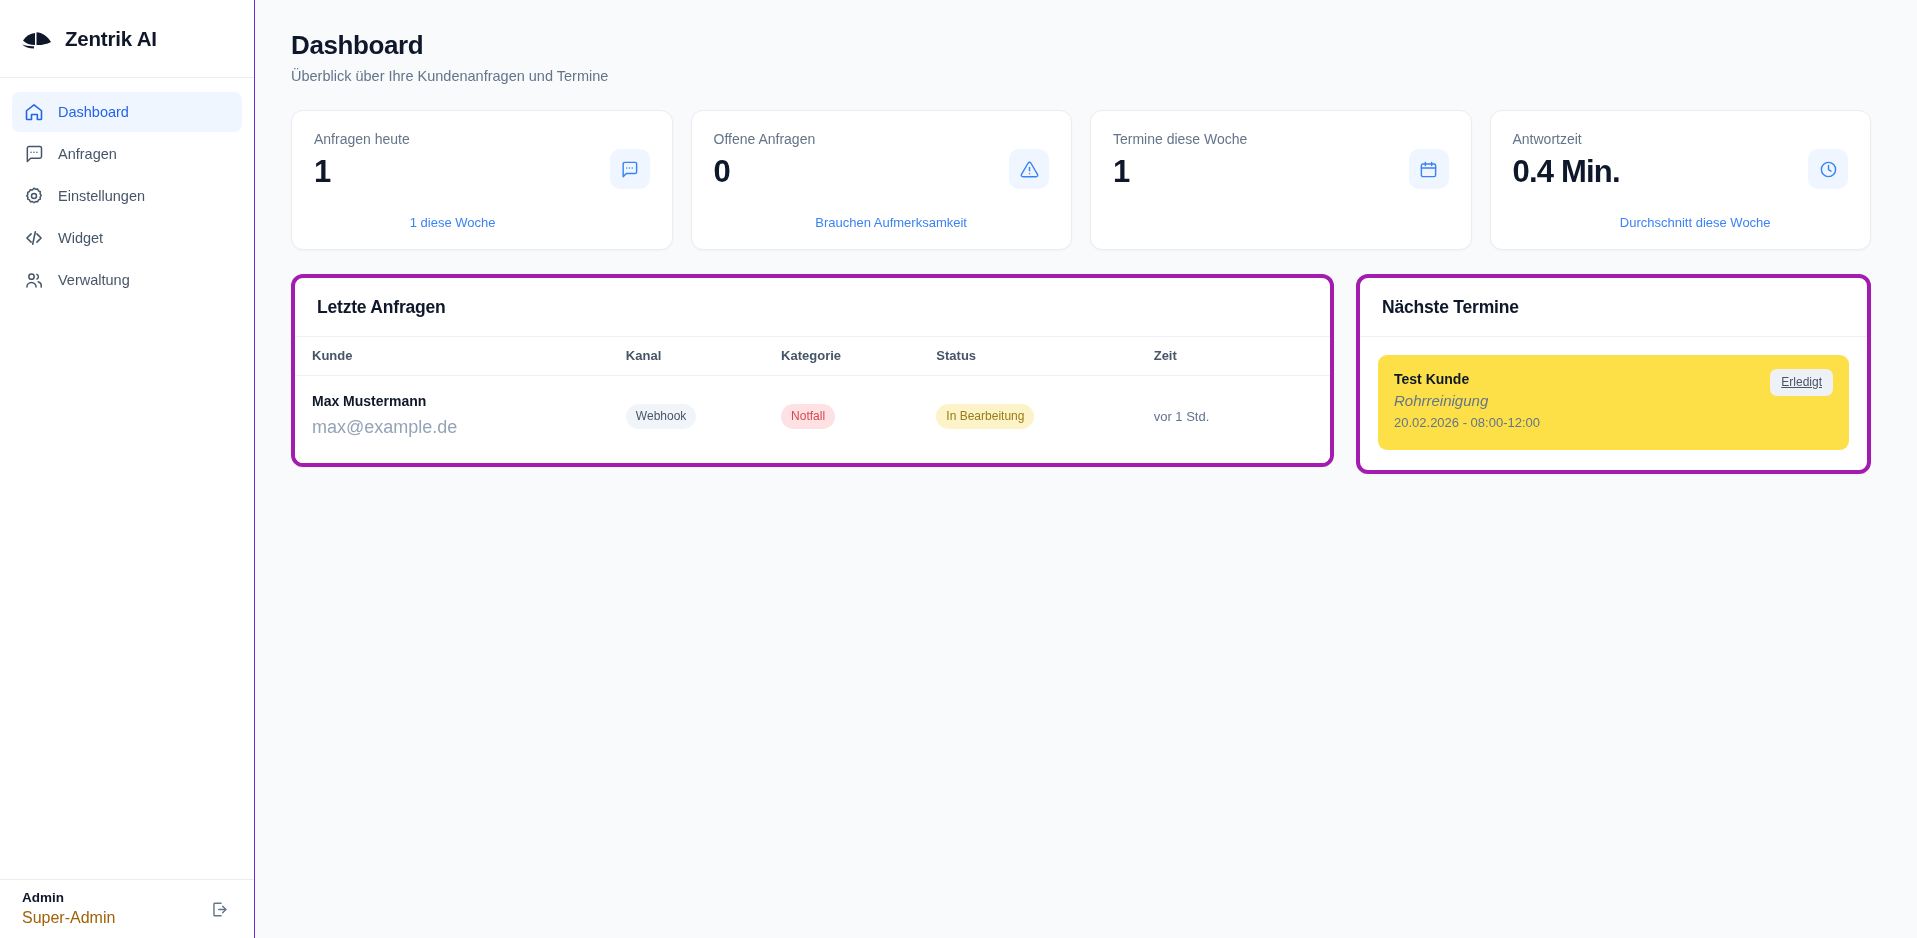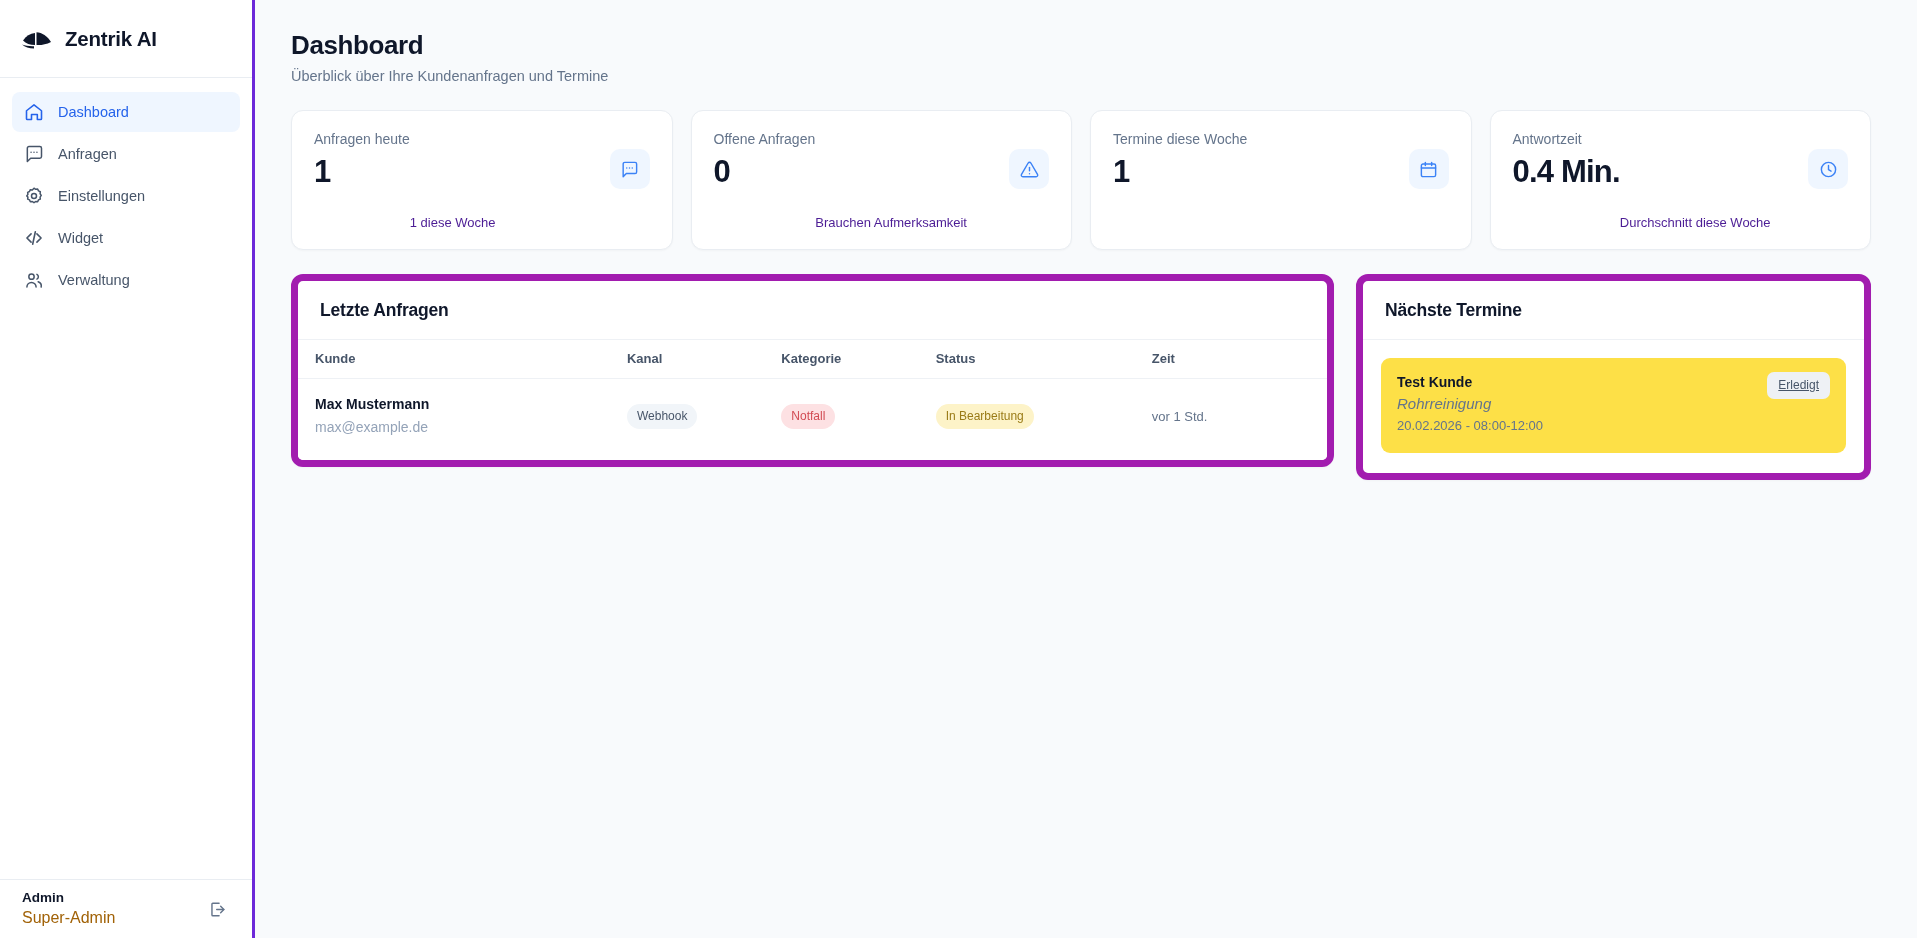--- a/index.html
+++ b/index.html
@@ -10,21 +10,21 @@
     background:#f8fafc;
     color:#0f172a;
     -webkit-font-smoothing:antialiased;
   }
   .app{display:flex;width:1917px;height:938px;}
 
   
   .sidebar{
     width:255px;min-width:255px;height:938px;
     background:#ffffff;
-    border-right:3px solid #6d28d9;
+    border-right:1px solid #6d28d9;
     display:flex;flex-direction:column;
     position:relative;
   }
   .brand{
     height:78px;
     display:flex;align-items:center;gap:13px;
     padding:0 22px;
     border-bottom:1px solid #e9edf2;
   }
   .brand-logo{width:30px;height:24px;display:block;flex:none;}
@@ -78,36 +78,36 @@
   .stat-card{
     background:#ffffff;border:1px solid #e9edf2;border-radius:12px;
     padding:20px 22px 19px 22px;
     height:140px;
     display:flex;align-items:flex-start;justify-content:space-between;
     box-shadow:0 1px 2px rgba(15,23,42,.03);
   }
   .stat-text{display:flex;flex-direction:row;justify-content:space-between;height:100%;}
   .stat-label{font-size:14px;color:#64748b;}
   .stat-value{font-size:31px;font-weight:700;color:#0f172a;letter-spacing:-0.8px;line-height:1;margin-top:9px;}
-  .stat-hint{font-size:13px;color:#4c1d95;margin-top:auto;}
+  .stat-hint{font-size:13px;color:#3b82f6;margin-top:auto;}
   .stat-icon{
     width:40px;height:40px;border-radius:10px;
     background:#eff6ff;
     display:flex;align-items:center;justify-content:center;
     flex:none;margin-top:18px;
   }
   .stat-icon svg{width:19px;height:19px;display:block;color:#3b82f6;}
 
   
   .panels{
     display:grid;grid-template-columns:1fr 515px;gap:22px;
     margin-top:24px;align-items:start;
   }
   .panel{
-    background:#ffffff;border:7px solid #a21caf;border-radius:12px;
+    background:#ffffff;border:4px solid #a21caf;border-radius:12px;
     box-shadow:0 1px 2px rgba(15,23,42,.03);
     overflow:hidden;
   }
   .panel-head{
     padding:19px 22px 18px 22px;
     font-size:17.5px;font-weight:700;color:#0f172a;letter-spacing:-0.2px;
     border-bottom:1px solid #eef1f5;
   }
 
   
@@ -121,21 +121,21 @@
   }
   thead th:first-child{padding-left:17px;}
   tbody td{
     padding:16px 10px 22px 10px;
     vertical-align:middle;
     font-size:13.5px;color:#334155;
     background:#fff;
   }
   tbody td:first-child{padding-left:17px;}
   .cust-name{font-size:14px;font-weight:700;color:#0f172a;line-height:1.4;}
-  .cust-mail{font-size:14px;color:#94a3b8;line-height:1.5;margin-top:2px;}
+  .cust-mail{font-size:18px;color:#94a3b8;line-height:1.5;margin-top:2px;}
   .time-cell{color:#64748b;font-size:13px;}
 
   .badge{
     display:inline-block;
     font-size:12px;line-height:1;
     padding:6px 10px 7px 10px;
     border-radius:999px;
     white-space:nowrap;
   }
   .badge-gray{background:#f1f5f9;color:#475569;}

